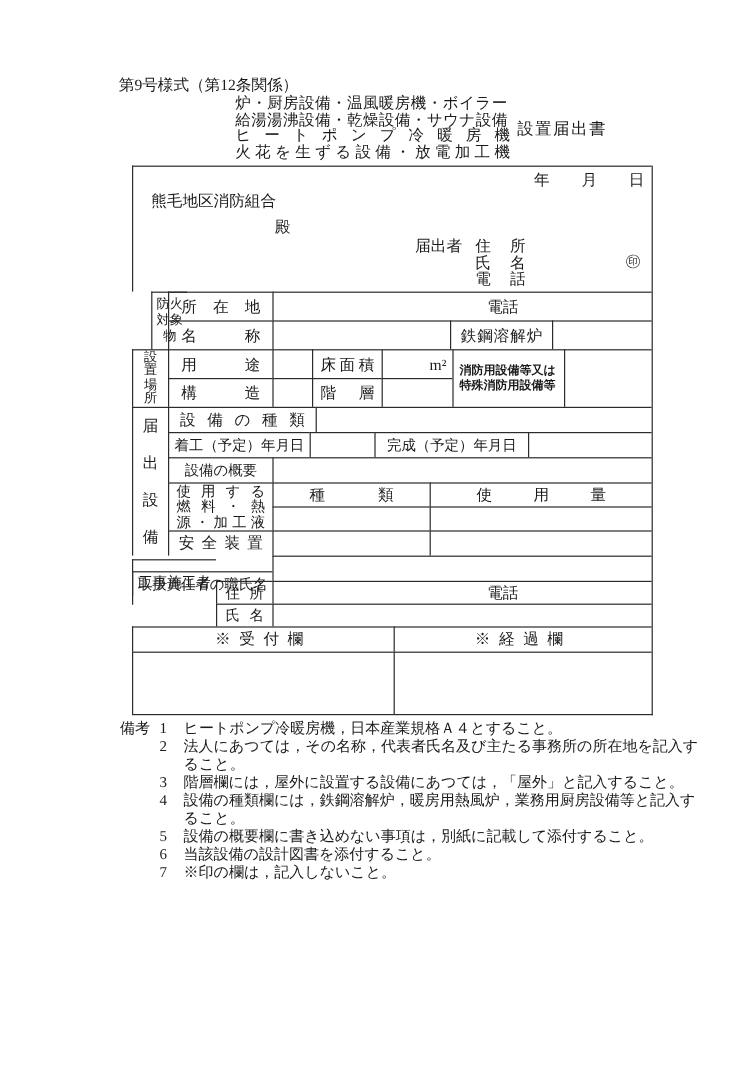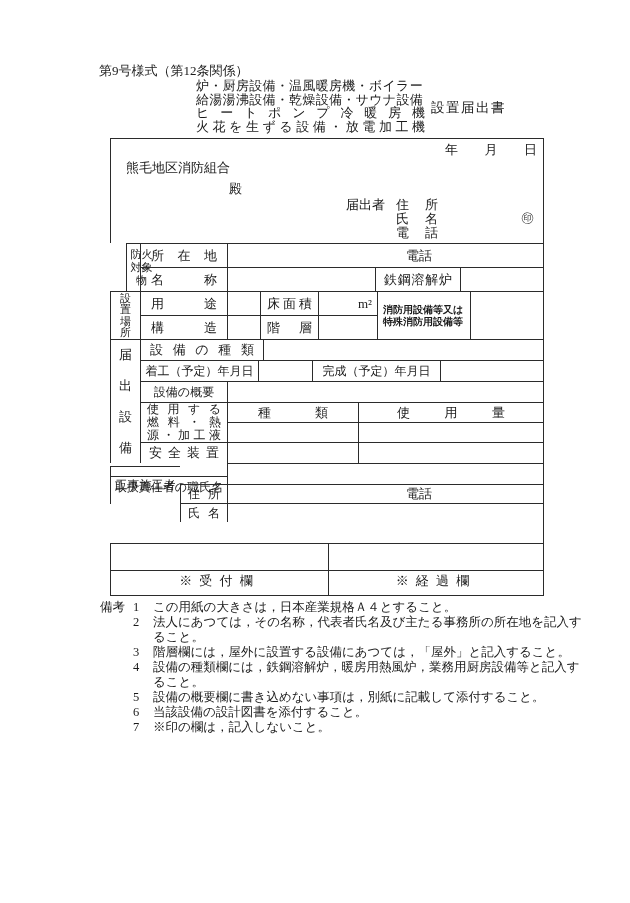--- a/index.html
+++ b/index.html
@@ -17,21 +17,21 @@
   .tbl { position:absolute; left:110px; top:138px; width:434px; height:458px;
          border-right:1px solid #2b2b2b; border-bottom:1px solid #2b2b2b; }
   .c { position:absolute; border-left:1px solid #2b2b2b; border-top:1px solid #2b2b2b;
        display:flex; align-items:center; justify-content:center; font-size:13px; overflow:hidden; }
   .jspan { width:100%; text-align:justify; text-align-last:justify; }
   .pre { white-space:pre-line; }
   .sm { font-size:10px; line-height:12px; }
   .f12 { font-size:12px; }
   .left { justify-content:flex-start;font-weight:bold; }
   .right { justify-content:flex-end; }
-  .spread { letter-spacing:0.55em;margin-top:48px; }
+  .spread { letter-spacing:0.55em; }
   .vcol { flex-direction:column; justify-content:space-around; }
 
   
   .hdr { border-left:1px solid #2b2b2b; border-top:1px solid #2b2b2b; position:absolute; }
   .date-line { position:absolute; right:6px; top:2px; width:92px; display:flex; justify-content:space-between; font-size:13px; }
   .recipient { position:absolute; left:15px; top:20px; font-size:13px; }
   .honorific { position:absolute; left:118px; top:41px; font-size:13px; }
   .app-label { position:absolute; left:235px; top:57px; font-size:13px; }
   .fld { position:absolute; left:285px; width:42px; font-size:13px; text-align:justify; text-align-last:justify; }
   .seal { position:absolute; left:410px; top:70px; font-size:13px; }
@@ -183,21 +183,21 @@
     <div class="c" style="left:0;top:405px;width:218px;height:52px;"></div>
     <div class="c" style="left:218px;top:405px;width:215px;height:52px;"></div>
 
   </div>
 
   <div class="notes">
     <span class="notes-label">備考</span>
     <div class="note-list">
       <div class="note-item">
         <span class="note-num">1</span>
-        <span class="note-text">この用紙の大きさは，日本産業規格Ａ４とすること。</span>
+        <span class="note-text">ヒートポンプ冷暖房機，日本産業規格Ａ４とすること。</span>
       </div>
       <div class="note-item">
         <span class="note-num">2</span>
         <span class="note-text">法人にあつては，その名称，代表者氏名及び主たる事務所の所在地を記入すること。</span>
       </div>
       <div class="note-item">
         <span class="note-num">3</span>
         <span class="note-text">階層欄には，屋外に設置する設備にあつては，「屋外」と記入すること。</span>
       </div>
       <div class="note-item">

